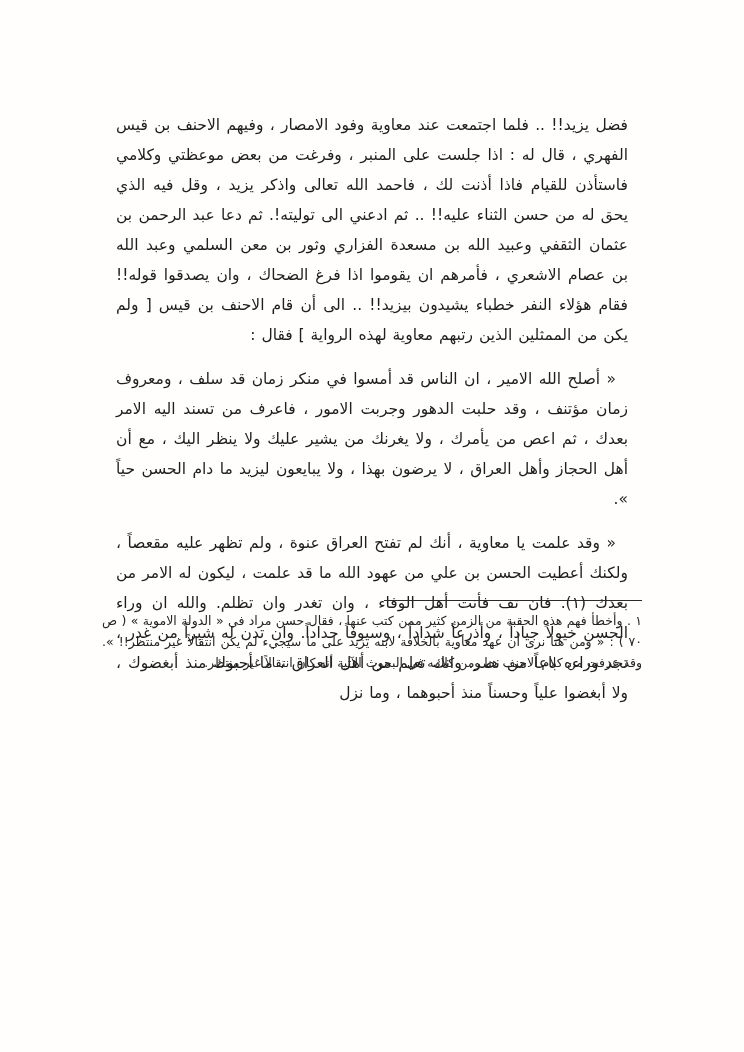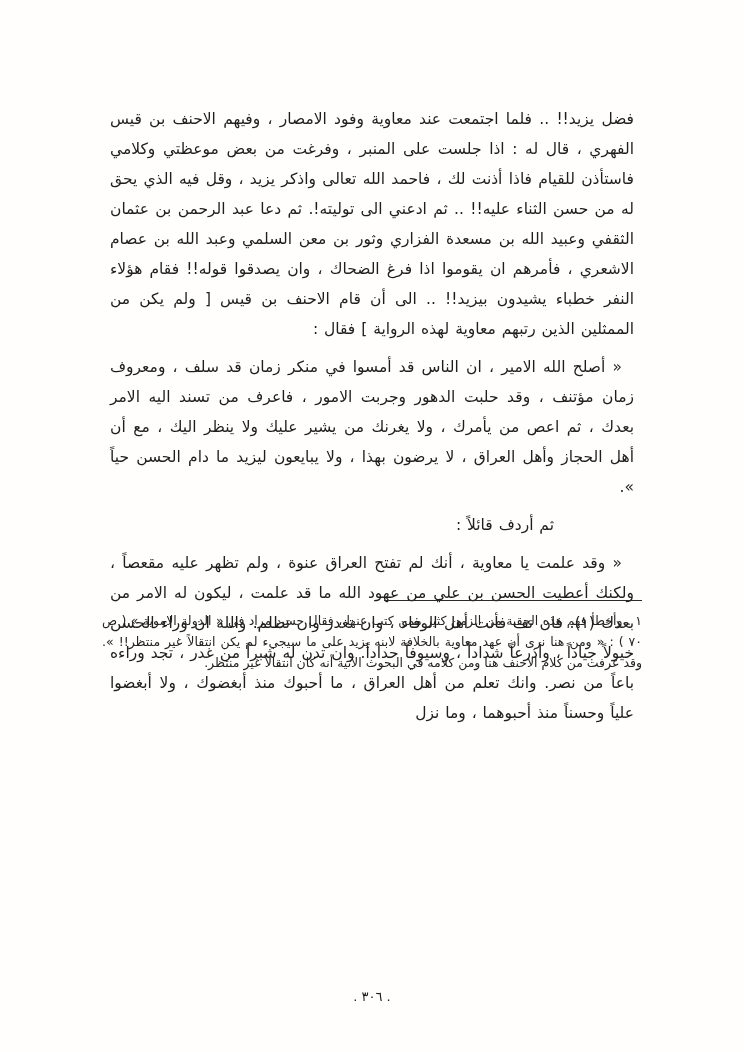--- a/index.html
+++ b/index.html
@@ -21,21 +21,21 @@
     overflow: hidden;
   }
   .body-text {
     position: absolute;
     top: 96px;
     right: 102px;
     width: 540px;
     direction: rtl;
   }
   .body-text p {
-    margin: 8px;
+    margin: 14px;
     font-size: 15.5px;
     line-height: 30px;
     text-align: justify;
     text-justify: inter-word;
     word-spacing: 1px;
   }
   .para.quote {
     text-indent: 12px;
   }
   .para.lead-in {
@@ -75,24 +75,22 @@
   }
 </style>
 </head>
 <body>
 
 <div class="page">
 
   <div class="body-text" dir="rtl" lang="ar">
     <p class="para continuation">فضل يزيد!! .. فلما اجتمعت عند معاوية وفود الامصار ، وفيهم الاحنف بن قيس الفهري ، قال له : اذا جلست على المنبر ، وفرغت من بعض موعظتي وكلامي فاستأذن للقيام فاذا أذنت لك ، فاحمد الله تعالى واذكر يزيد ، وقل فيه الذي يحق له من حسن الثناء عليه!! .. ثم ادعني الى توليته!. ثم دعا عبد الرحمن بن عثمان الثقفي وعبيد الله بن مسعدة الفزاري وثور بن معن السلمي وعبد الله بن عصام الاشعري ، فأمرهم ان يقوموا اذا فرغ الضحاك ، وان يصدقوا قوله!! فقام هؤلاء النفر خطباء يشيدون بيزيد!! .. الى أن قام الاحنف بن قيس [ ولم يكن من الممثلين الذين رتبهم معاوية لهذه الرواية ] فقال :</p>
     <p class="para quote">« أصلح الله الامير ، ان الناس قد أمسوا في منكر زمان قد سلف ، ومعروف زمان مؤتنف ، وقد حلبت الدهور وجربت الامور ، فاعرف من تسند اليه الامر بعدك ، ثم اعص من يأمرك ، ولا يغرنك من يشير عليك ولا ينظر اليك ، مع أن أهل الحجاز وأهل العراق ، لا يرضون بهذا ، ولا يبايعون ليزيد ما دام الحسن حياً ».</p>
-    <p class="para lead-in">ثم أردف قائلاً :</p>
     <p class="para quote">« وقد علمت يا معاوية ، أنك لم تفتح العراق عنوة ، ولم تظهر عليه مقعصاً ، ولكنك أعطيت الحسن بن علي من عهود الله ما قد علمت ، ليكون له الامر من بعدك (١). فان تف فأنت أهل الوفاء ، وان تغدر وان تظلم. والله ان وراء الحسن خيولاً جياداً ، وأذرعاً شداداً ، وسيوفاً حداداً. وان تدن له شبراً من غدر ، تجد وراءه باعاً من نصر. وانك تعلم من أهل العراق ، ما أحبوك منذ أبغضوك ، ولا أبغضوا علياً وحسناً منذ أحبوهما ، وما نزل</p>
   </div>
 
   <div class="footnote-area" dir="rtl" lang="ar">
     <div class="footnote-rule"></div>
     <p class="footnote-text">١ . وأخطأ فهم هذه الحقبة من الزمن كثير ممن كتب عنها ، فقال حسن مراد في « الدولة الاموية » ( ص ٧٠ ) : « ومن هنا نرى أن عهد معاوية بالخلافة لابنه يزيد على ما سيجيء لم يكن انتقالاً غير منتظر!! ». وقد عرفت من كلام الاحنف هنا ومن كلامه في البحوث الآتية أنه كان انتقالاً غير منتظر.</p>
   </div>
 
-  <div class="page-number">. ٣٠٦ .</div>
 
 </div>
 
 </body></html>

